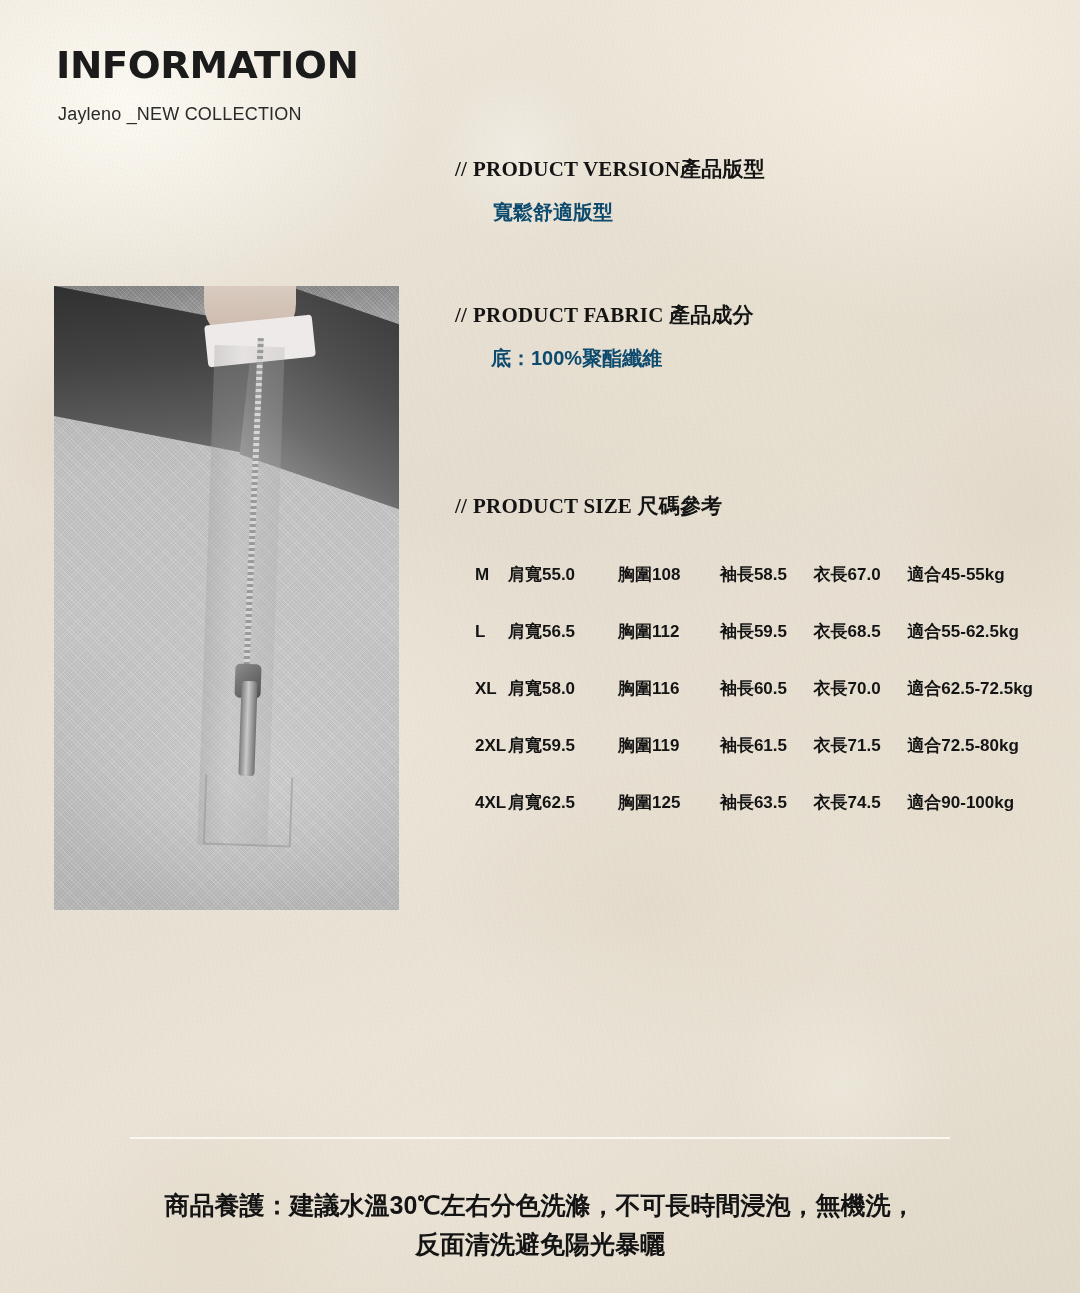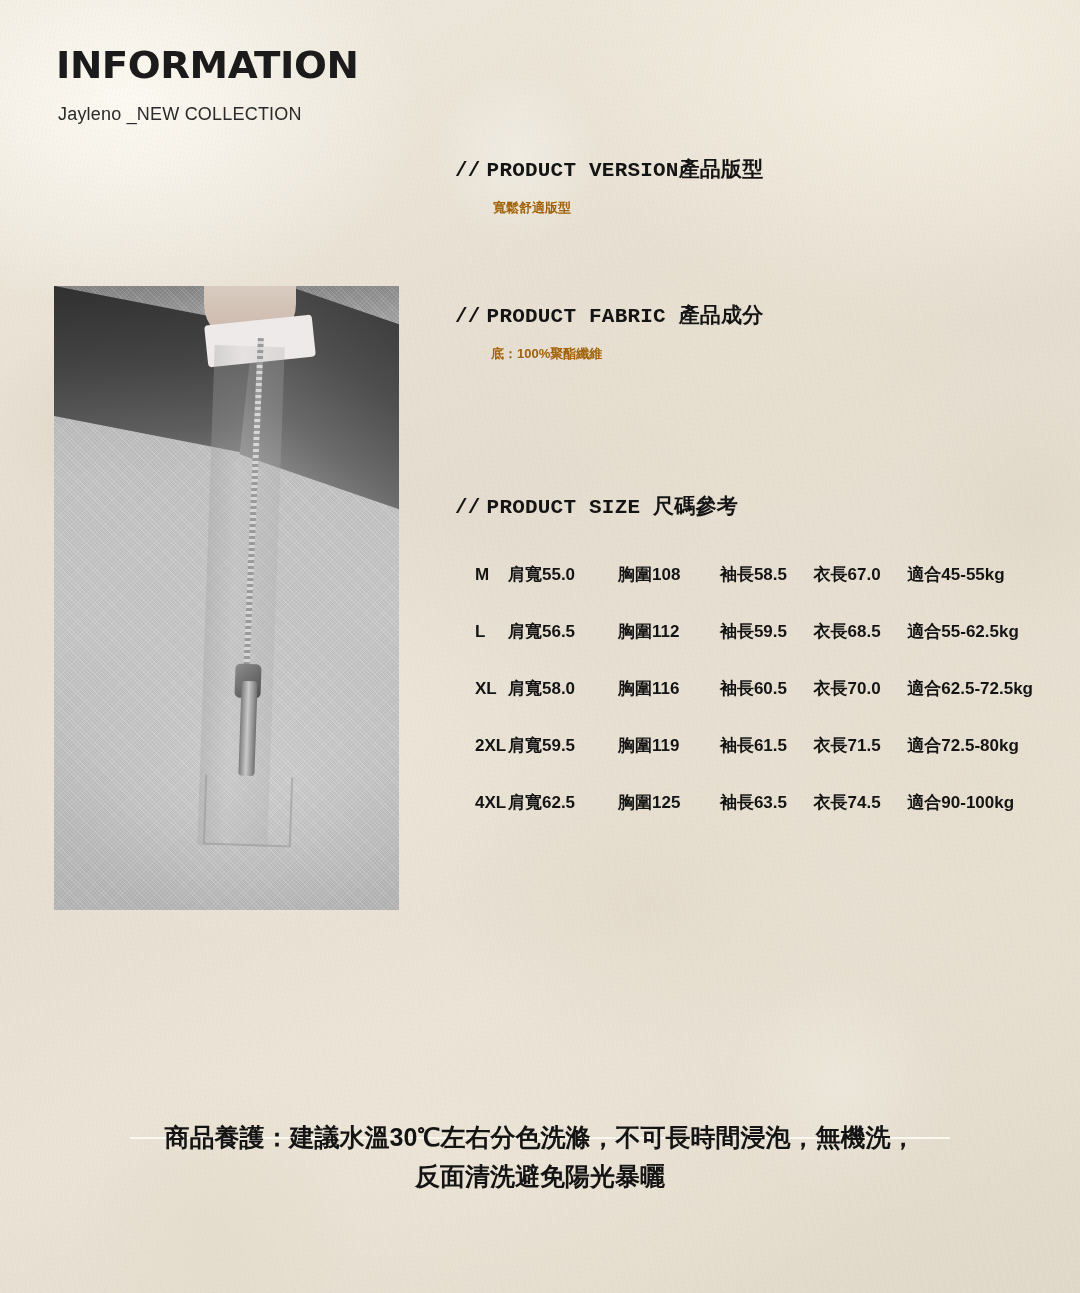--- a/index.html
+++ b/index.html
@@ -176,28 +176,28 @@
     position: absolute;
     left: 455px;
     top: 0;
     width: 600px;
   }
   .sec-head {
     font-size: 21px;
     font-weight: 700;
     color: #141414;
     letter-spacing: 0.2px;
-    font-family: Liberation Mono, monospace;
+    font-family: Liberation Serif, serif;
     white-space: nowrap;
   }
   .sec-head .slashes { margin-right: 6px; }
   .sec-line {
-    font-size: 13px;
-    font-weight: 700;
-    color: #a16207;
+    font-size: 20px;
+    font-weight: 700;
+    color: #0c4a6e;
     font-family: "Liberation Sans", sans-serif;
     white-space: nowrap;
   }
 
   .blk-version { position: absolute; left: 0; top: 155px; }
   .blk-version .sec-line { margin-left: 38px; margin-top: 16px; }
 
   .blk-fabric { position: absolute; left: 0; top: 301px; }
   .blk-fabric .sec-line { margin-left: 36px; margin-top: 16px; }
   .blk-fabric .sec-line + .sec-line { }
@@ -230,21 +230,21 @@
     position: absolute;
     left: 130px;
     top: 1137px;
     width: 820px;
     height: 2px;
     background: #fbf8f2;
   }
   .care {
     position: absolute;
     left: 0; right: 0;
-    top: 1118px;
+    top: 1186px;
     text-align: center;
     font-size: 25px;
     font-weight: 700;
     color: #141414;
     line-height: 1.55;
     font-family: "Liberation Sans", sans-serif;
   }
 </style>
 </head>
 <body>

